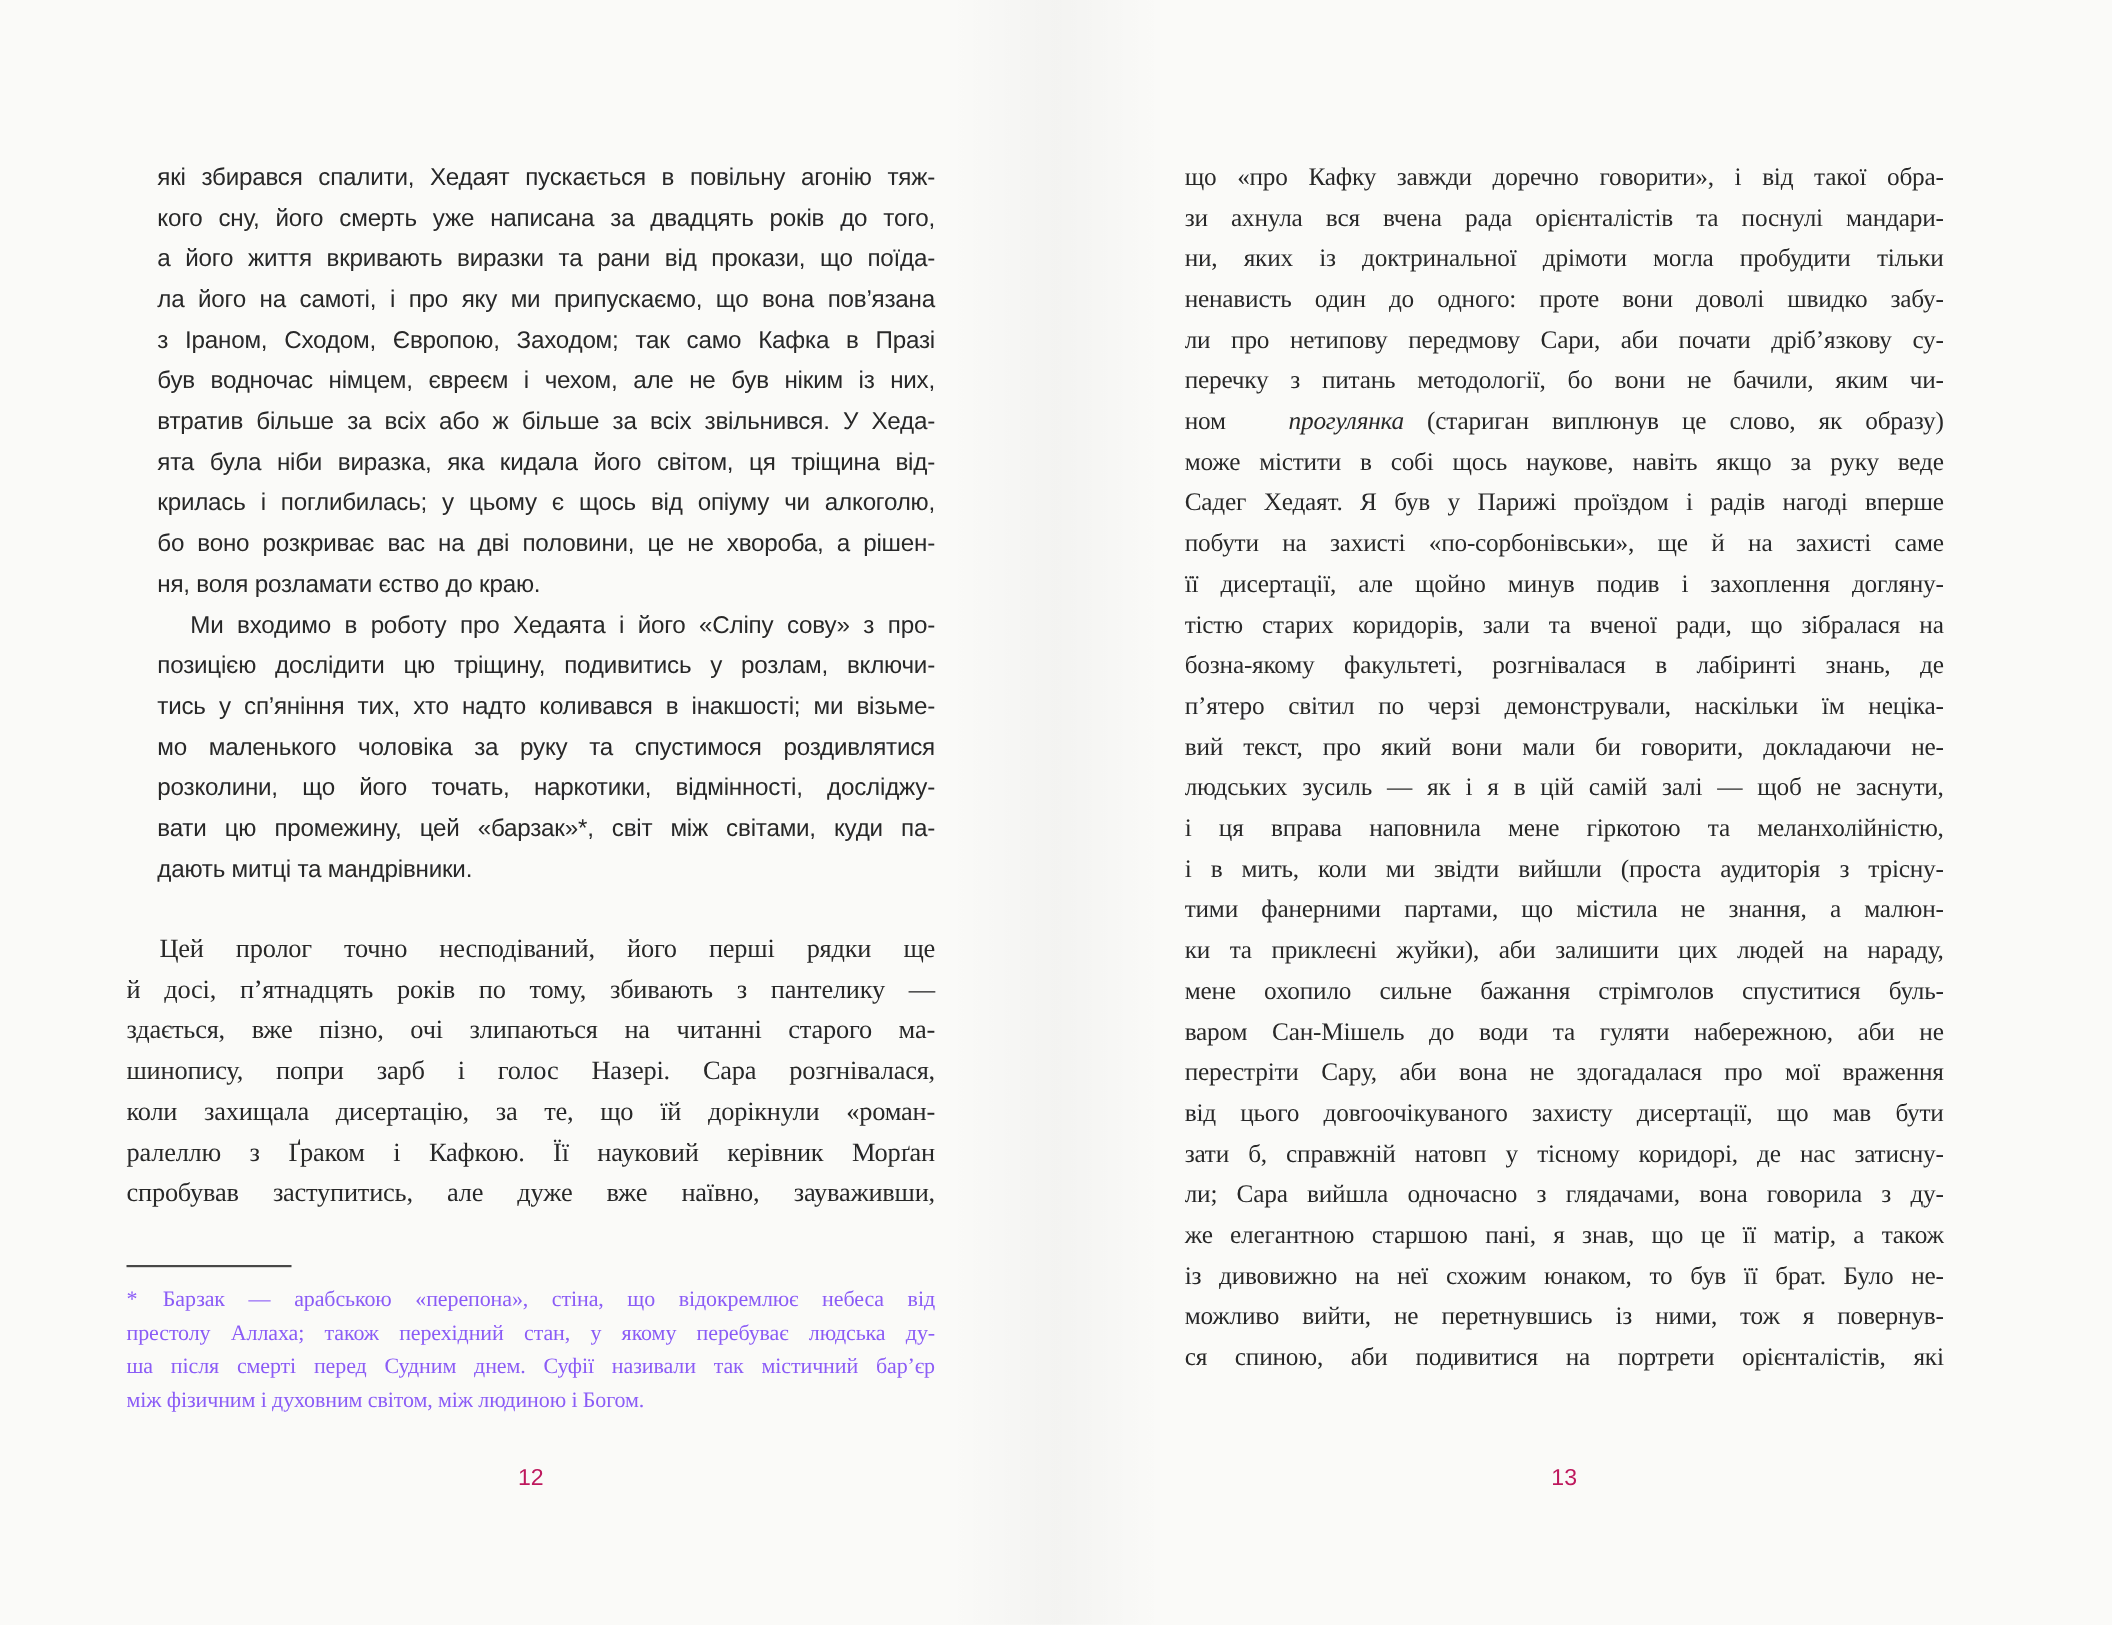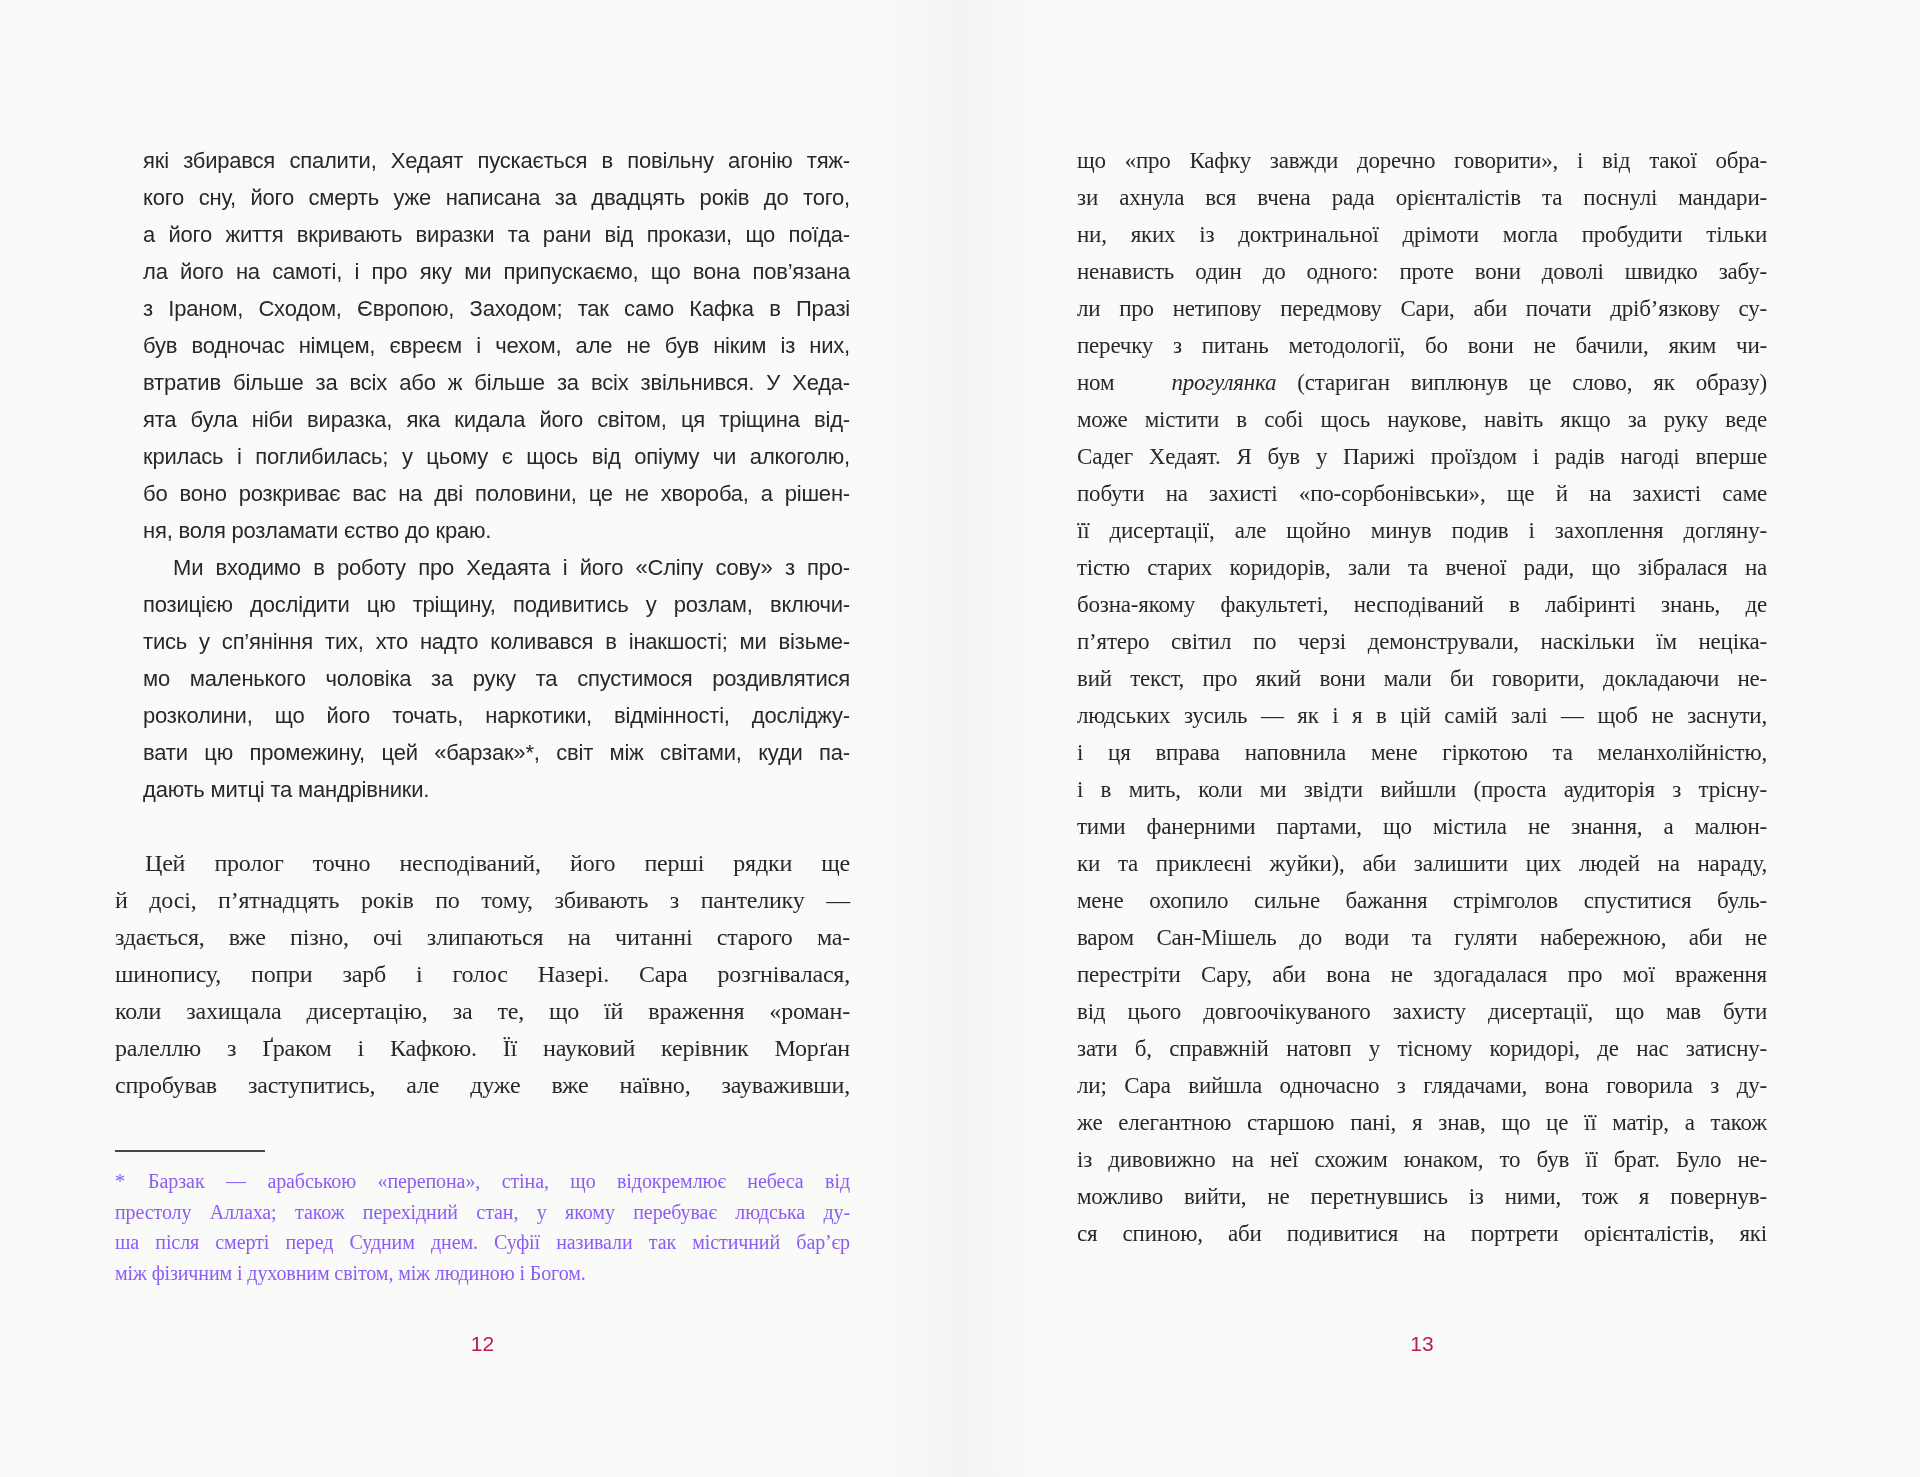--- a/index.html
+++ b/index.html
@@ -70,21 +70,21 @@
         <div class="line">мо маленького чоловіка за руку та спустимося роздивлятися</div>
         <div class="line">розколини, що його точать, наркотики, відмінності, досліджу-</div>
         <div class="line">вати цю промежину, цей «барзак»*, світ між світами, куди па-</div>
         <div class="line end">дають митці та мандрівники.</div>
       </div>
       <div class="para serif indent gap">
         <div class="line">Цей пролог точно несподіваний, його перші рядки ще</div>
         <div class="line">й досі, п’ятнадцять років по тому, збивають з пантелику —</div>
         <div class="line">здається, вже пізно, очі злипаються на читанні старого ма-</div>
         <div class="line">шинопису, попри зарб і голос Назері. Сара розгнівалася,</div>
-        <div class="line">коли захищала дисертацію, за те, що їй враження «роман-</div>
+        <div class="line">коли захищала дисертацію, за те, що їй дорікнули «роман-</div>
         <div class="line">ралеллю з Ґраком і Кафкою. Її науковий керівник Морґан</div>
         <div class="line">спробував заступитись, але дуже вже наївно, зауваживши,</div>
       </div>
     </div>
 
   <div class="footnote">
     <div class="footnote-rule"></div>
     <div id="footnote-lines">
         <div class="line"><span class="fn-marker">*</span>Барзак — арабською «перепона», стіна, що відокремлює небеса від</div>
         <div class="line">престолу Аллаха; також перехідний стан, у якому перебуває людська ду-</div>
@@ -102,21 +102,21 @@
         <div class="line">ни, яких із доктринальної дрімоти могла пробудити тільки</div>
         <div class="line">ненависть один до одного: проте вони доволі швидко забу-</div>
         <div class="line">ли про нетипову передмову Сари, аби почати дріб’язкову су-</div>
         <div class="line">перечку з питань методології, бо вони не бачили, яким чи-</div>
         <div class="line">ном <i>прогулянка</i> (стариган виплюнув це слово, як образу)</div>
         <div class="line">може містити в собі щось наукове, навіть якщо за руку веде</div>
         <div class="line">Садег Хедаят. Я був у Парижі проїздом і радів нагоді вперше</div>
         <div class="line">побути на захисті «по-сорбонівськи», ще й на захисті саме</div>
         <div class="line">її дисертації, але щойно минув подив і захоплення догляну-</div>
         <div class="line">тістю старих коридорів, зали та вченої ради, що зібралася на</div>
-        <div class="line">бозна-якому факультеті, несподіваний в лабіринті знань, де</div>
+        <div class="line">бозна-якому факультеті, розгнівалася в лабіринті знань, де</div>
         <div class="line">п’ятеро світил по черзі демонстрували, наскільки їм неціка-</div>
         <div class="line">вий текст, про який вони мали би говорити, докладаючи не-</div>
         <div class="line">людських зусиль — як і я в цій самій залі — щоб не заснути,</div>
         <div class="line">і ця вправа наповнила мене гіркотою та меланхолійністю,</div>
         <div class="line">і в мить, коли ми звідти вийшли (проста аудиторія з трісну-</div>
         <div class="line">тими фанерними партами, що містила не знання, а малюн-</div>
         <div class="line">ки та приклеєні жуйки), аби залишити цих людей на нараду,</div>
         <div class="line">мене охопило сильне бажання стрімголов спуститися буль-</div>
         <div class="line">варом Сан-Мішель до води та гуляти набережною, аби не</div>
         <div class="line">перестріти Сару, аби вона не здогадалася про мої враження</div>

